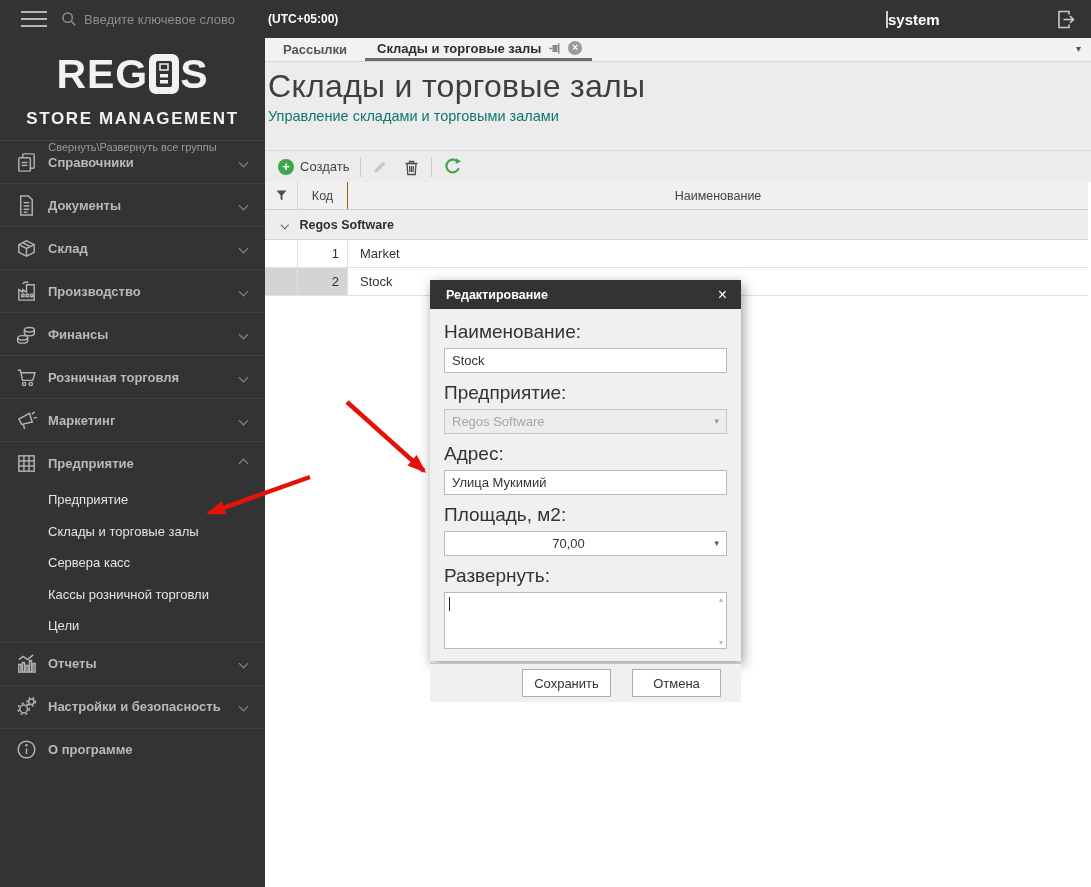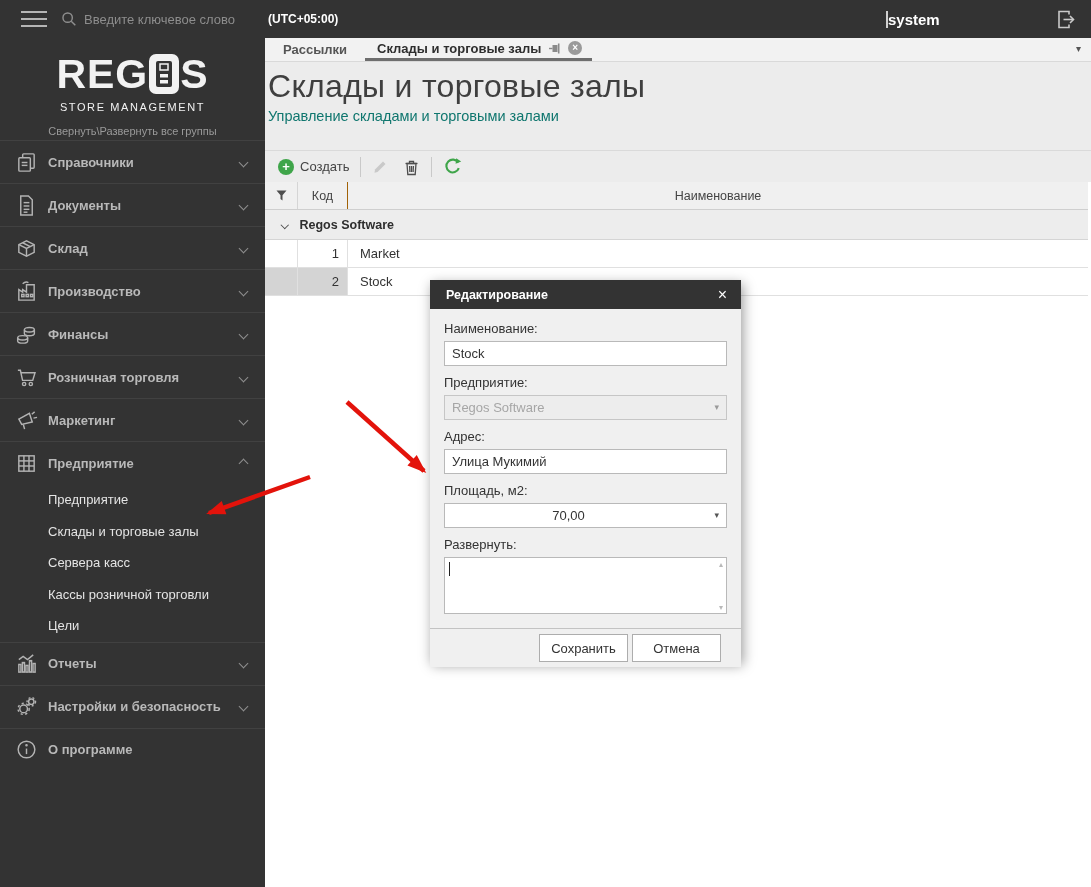--- a/index.html
+++ b/index.html
@@ -21,21 +21,21 @@
     color:#ffffff; font-weight:bold; font-size:12px; }
   .tb-user { position:absolute; left:886px; top:0; height:38px; display:flex; align-items:center; }
   .tb-user-bar { width:2px; height:17px; background:#d0d0d0; }
   .tb-username { color:#ffffff; font-weight:bold; font-size:15px; }
   .tb-logout { position:absolute; right:13px; top:8px; cursor:pointer; }
   
   .sidebar { position:absolute; left:0; top:38px; width:265px; height:849px; background:#333333; z-index:4; }
   .side-logo { text-align:center; padding-top:13px; height:93px; }
   .logo-row { display:flex; justify-content:center; align-items:center; gap:1px; }
   .logo-txt { color:#f2f2f2; font-size:41px; font-weight:800; letter-spacing:1px; line-height:46px; }
-  .logo-sub { color:#f2f2f2; font-size:11px; font-weight:normal; letter-spacing:1.6px; margin-top:4px; }
+  .logo-sub { color:#f2f2f2; font-size:17px; font-weight:bold; letter-spacing:1.6px; margin-top:12px; }
   .logo-hint { color:#9a9a9a; font-size:11px; margin-top:12px; }
   .nav { margin-top:9px; }
   .nav-item { height:43px; display:flex; align-items:center; border-top:1px solid rgba(255,255,255,.07);
     cursor:pointer; position:relative; }
   .nav-item .sicon { margin-left:15px; width:23px; height:23px; flex:none; }
   .nav-label { margin-left:10px; color:#b9b9b9; font-size:13px; font-weight:bold; }
   .nav-chev { position:absolute; right:18px; }
   .chev { display:inline-block; width:7px; height:7px; border-right:1.6px solid #8f8f8f;
     border-bottom:1.6px solid #8f8f8f; transform:rotate(45deg); }
   .chev.up { transform:rotate(-135deg); }
@@ -81,38 +81,38 @@
   .g-row .g-c1 { border-right:1px solid #e0e0e0; }
   .g-row .g-c3 { justify-content:flex-start; padding-left:12px; }
   .g-row.selected .g-c1, .g-row.selected .g-c2 { background:#d4d4d4; }
   
   .modal { position:absolute; left:430px; top:280px; width:311px; height:381px; background:#f0f0f0;
     z-index:10; box-shadow:2px 4px 12px rgba(0,0,0,.4); }
   .modal-title { height:29px; background:#333333; display:flex; align-items:center; }
   .modal-title-text { color:#ffffff; font-size:12.5px; font-weight:bold; margin-left:16px; flex:1; }
   .modal-close { color:#ffffff; font-size:16px; margin-right:14px; cursor:pointer; }
   .modal-body { padding:10px 14px 0; }
-  .f-label { font-size:13px; color:#333333; margin:9px 0 5px; }
+  .f-label { font-size:19px; color:#333333; margin:9px 0 5px; }
   .f-label.first { margin-top:2px; }
   .f-input { width:100%; height:25px; border:1px solid #b9b9b9; background:#ffffff; padding:0 7px;
     font-size:13px; color:#333333; font-family:inherit; outline:none; }
   .f-select { width:100%; height:25px; border:1px solid #c6c6c6; background:#ededed; color:#a6a6a6;
     font-size:13px; line-height:23px; padding:0 7px; position:relative; cursor:default; }
   .f-select .dd { position:absolute; right:7px; top:0; color:#9a9a9a; font-size:9px; line-height:23px; }
   .combo { position:relative; }
   .combo .f-input { text-align:center; padding-right:41px; }
   .combo .dd { position:absolute; right:8px; top:7px; color:#555555; font-size:9px; cursor:pointer; }
   .note-wrap { position:relative; }
   .f-textarea { width:100%; height:57px; border:1px solid #b9b9b9; background:#ffffff; resize:none;
     font-size:13px; font-family:inherit; padding:2px 16px 2px 5px; outline:none; }
   .note-wrap .sb-up { position:absolute; right:4px; top:3px; color:#b9b9b9; font-size:8px; }
   .note-wrap .sb-dn { position:absolute; right:4px; bottom:6px; color:#b9b9b9; font-size:8px; }
   .caret { position:absolute; left:5px; top:5px; width:1px; height:14px; background:#222222; }
   .modal-footer { margin-top:10px; border-top:1px solid #c3c3c3; height:39px; display:flex;
-    justify-content:flex-end; align-items:center; gap:4px; padding-right:20px; background:#f0f0f0; }
+    justify-content:flex-end; align-items:center; gap:21px; padding-right:20px; background:#f0f0f0; }
   .m-btn { width:89px; height:28px; background:#ffffff; border:1px solid #adadad; font-size:13px;
     color:#333333; font-family:inherit; cursor:pointer; }
   
   .arrows { position:absolute; left:0; top:0; z-index:20; pointer-events:none; }
 </style>
 </head>
 <body>
 
 <div id="app">
 

